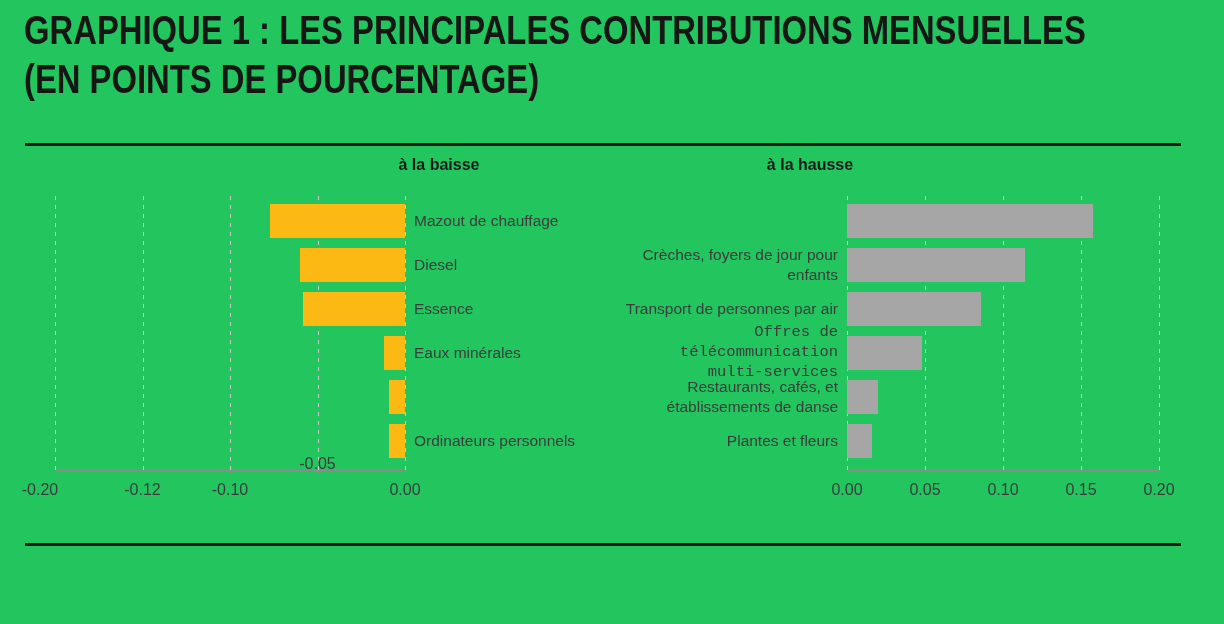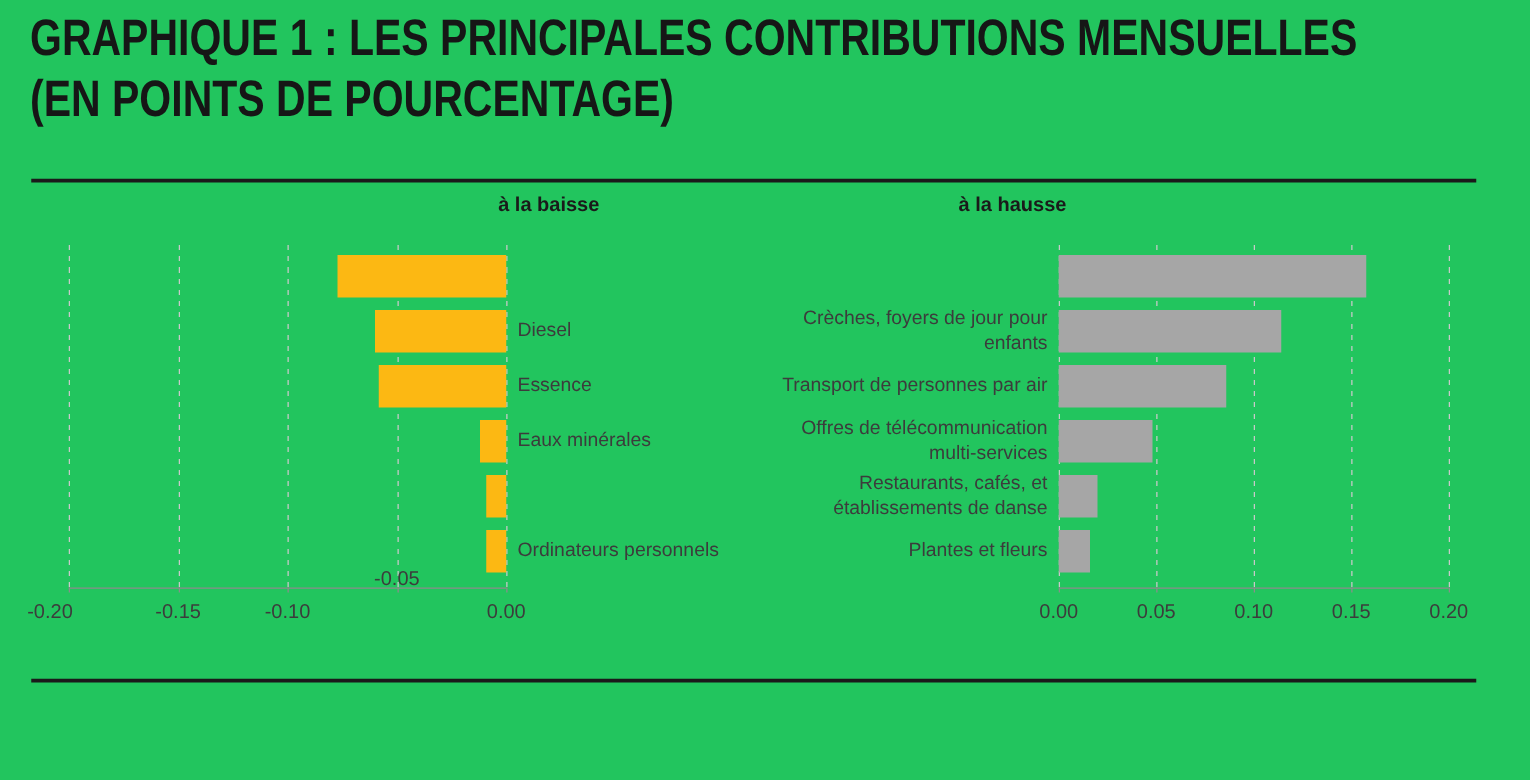--- a/index.html
+++ b/index.html
@@ -34,32 +34,33 @@
 
   <div class="abs hdr" style="left:439px;">à la baisse</div>
   <div class="abs hdr" style="left:810px;">à la hausse</div>
 
   <div id="figure" class="abs" style="left:0;top:0;width:1224px;height:624px;">
       <div class="abs grid" style="left: 55px; top: 196px; height: 274px;"></div>
       <div class="abs tick" style="left: 55px; top: 470px;"></div>
       <div class="abs ticklabel" style="left: 40px; top: 481px;">-0.20</div>
       <div class="abs grid" style="left: 142.5px; top: 196px; height: 274px;"></div>
       <div class="abs tick" style="left: 142.5px; top: 470px;"></div>
-      <div class="abs ticklabel" style="left: 142.5px; top: 481px;">-0.15</div>
+      <div class="abs ticklabel" style="left: 142.5px; top: 481px;">-0.12</div>
       <div class="abs grid" style="left: 230px; top: 196px; height: 274px;"></div>
       <div class="abs tick" style="left: 230px; top: 470px;"></div>
       <div class="abs ticklabel" style="left: 230px; top: 481px;">-0.10</div>
       <div class="abs grid" style="left: 317.5px; top: 196px; height: 274px;"></div>
       <div class="abs tick" style="left: 317.5px; top: 470px;"></div>
       <div class="abs ticklabel" style="left: 317.5px; top: 455px;">-0.05</div>
       <div class="abs grid" style="left: 405px; top: 196px; height: 274px;"></div>
       <div class="abs tick" style="left: 405px; top: 470px;"></div>
       <div class="abs ticklabel" style="left: 405px; top: 481px;">0.00</div>
       <div class="abs axis" style="left: 55px; top: 470px; width: 350px;"></div>
       <div class="abs bar" style="left: 270px; top: 204px; width: 135px; height: 34px; background: rgb(252, 184, 19);"></div>
+      <div class="abs cat left" style="left: 414px; top: 199px; width: 198px; height: 44px;">Mazout de chauffage</div>
       <div class="abs bar" style="left: 300px; top: 248px; width: 105px; height: 34px; background: rgb(252, 184, 19);"></div>
       <div class="abs cat left" style="left: 414px; top: 243px; width: 198px; height: 44px;">Diesel</div>
       <div class="abs bar" style="left: 303px; top: 292px; width: 102px; height: 34px; background: rgb(252, 184, 19);"></div>
       <div class="abs cat left" style="left: 414px; top: 287px; width: 198px; height: 44px;">Essence</div>
       <div class="abs bar" style="left: 384px; top: 336px; width: 21px; height: 34px; background: rgb(252, 184, 19);"></div>
       <div class="abs cat left" style="left: 414px; top: 331px; width: 198px; height: 44px;">Eaux minérales</div>
       <div class="abs bar" style="left: 389px; top: 380px; width: 16px; height: 34px; background: rgb(252, 184, 19);"></div>
       <div class="abs bar" style="left: 389px; top: 424px; width: 16px; height: 34px; background: rgb(252, 184, 19);"></div>
       <div class="abs cat left" style="left: 414px; top: 419px; width: 198px; height: 44px;">Ordinateurs personnels</div>
       <div class="abs grid" style="left: 847px; top: 196px; height: 274px;"></div>
@@ -77,21 +78,21 @@
       <div class="abs grid" style="left: 1159px; top: 196px; height: 274px;"></div>
       <div class="abs tick" style="left: 1159px; top: 470px;"></div>
       <div class="abs ticklabel" style="left: 1159px; top: 481px;">0.20</div>
       <div class="abs axis" style="left: 847px; top: 470px; width: 312px;"></div>
       <div class="abs bar" style="left: 847px; top: 204px; width: 246px; height: 34px; background: rgb(166, 166, 166);"></div>
       <div class="abs bar" style="left: 847px; top: 248px; width: 178px; height: 34px; background: rgb(166, 166, 166);"></div>
       <div class="abs cat right" style="left: 618px; top: 243px; width: 220px; height: 44px;">Crèches, foyers de jour pour enfants</div>
       <div class="abs bar" style="left: 847px; top: 292px; width: 134px; height: 34px; background: rgb(166, 166, 166);"></div>
       <div class="abs cat right" style="left: 618px; top: 287px; width: 220px; height: 44px;">Transport de personnes par air</div>
       <div class="abs bar" style="left: 847px; top: 336px; width: 75px; height: 34px; background: rgb(166, 166, 166);"></div>
-      <div class="abs cat right" style="left: 618px; top: 331px; width: 220px; height: 44px;">Offres de télécommunication multi-services</div>
+      <div class="abs cat right" style="left: 618px; top: 331px; width: 220px; height: 44px; font-family: Liberation Mono, monospace;">Offres de télécommunication multi-services</div>
       <div class="abs bar" style="left: 847px; top: 380px; width: 31px; height: 34px; background: rgb(166, 166, 166);"></div>
       <div class="abs cat right" style="left: 618px; top: 375px; width: 220px; height: 44px;">Restaurants, cafés, et établissements de danse</div>
       <div class="abs bar" style="left: 847px; top: 424px; width: 25px; height: 34px; background: rgb(166, 166, 166);"></div>
       <div class="abs cat right" style="left: 618px; top: 419px; width: 220px; height: 44px;">Plantes et fleurs</div>
     </div>
 
   <div class="abs rule" style="top: 543px; background: rgb(26, 26, 26);"></div>
 
 
 </div>

